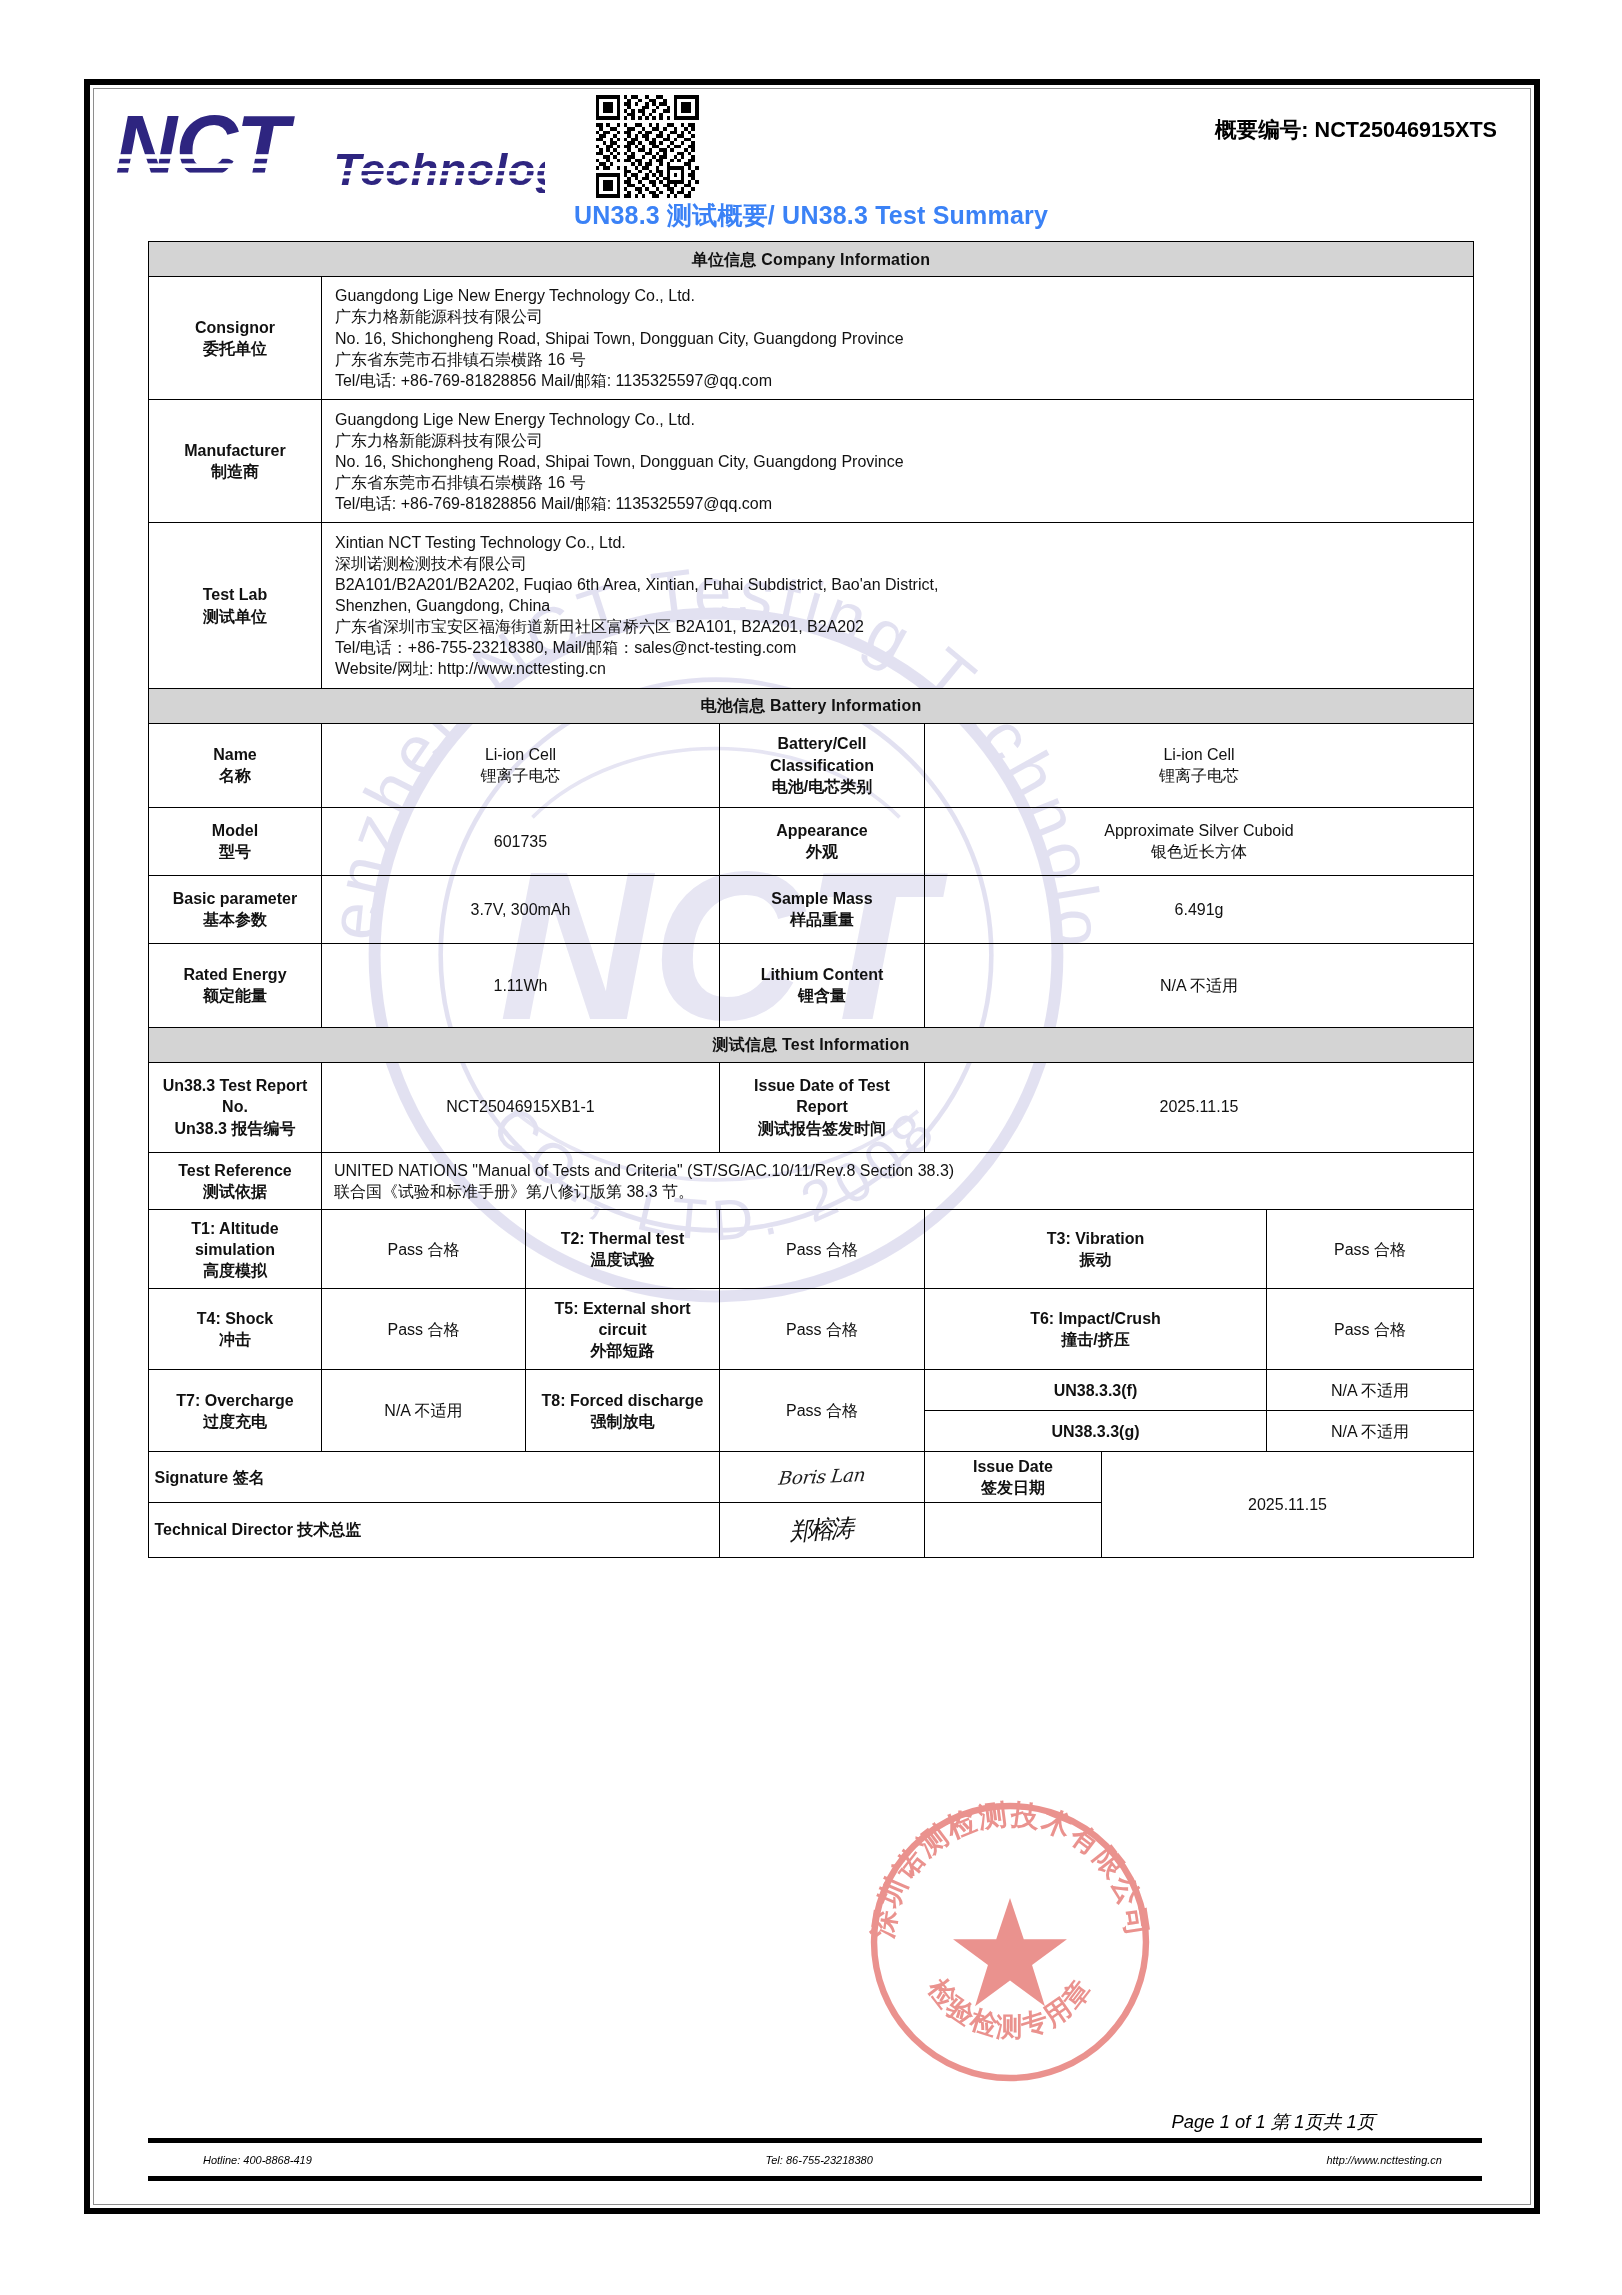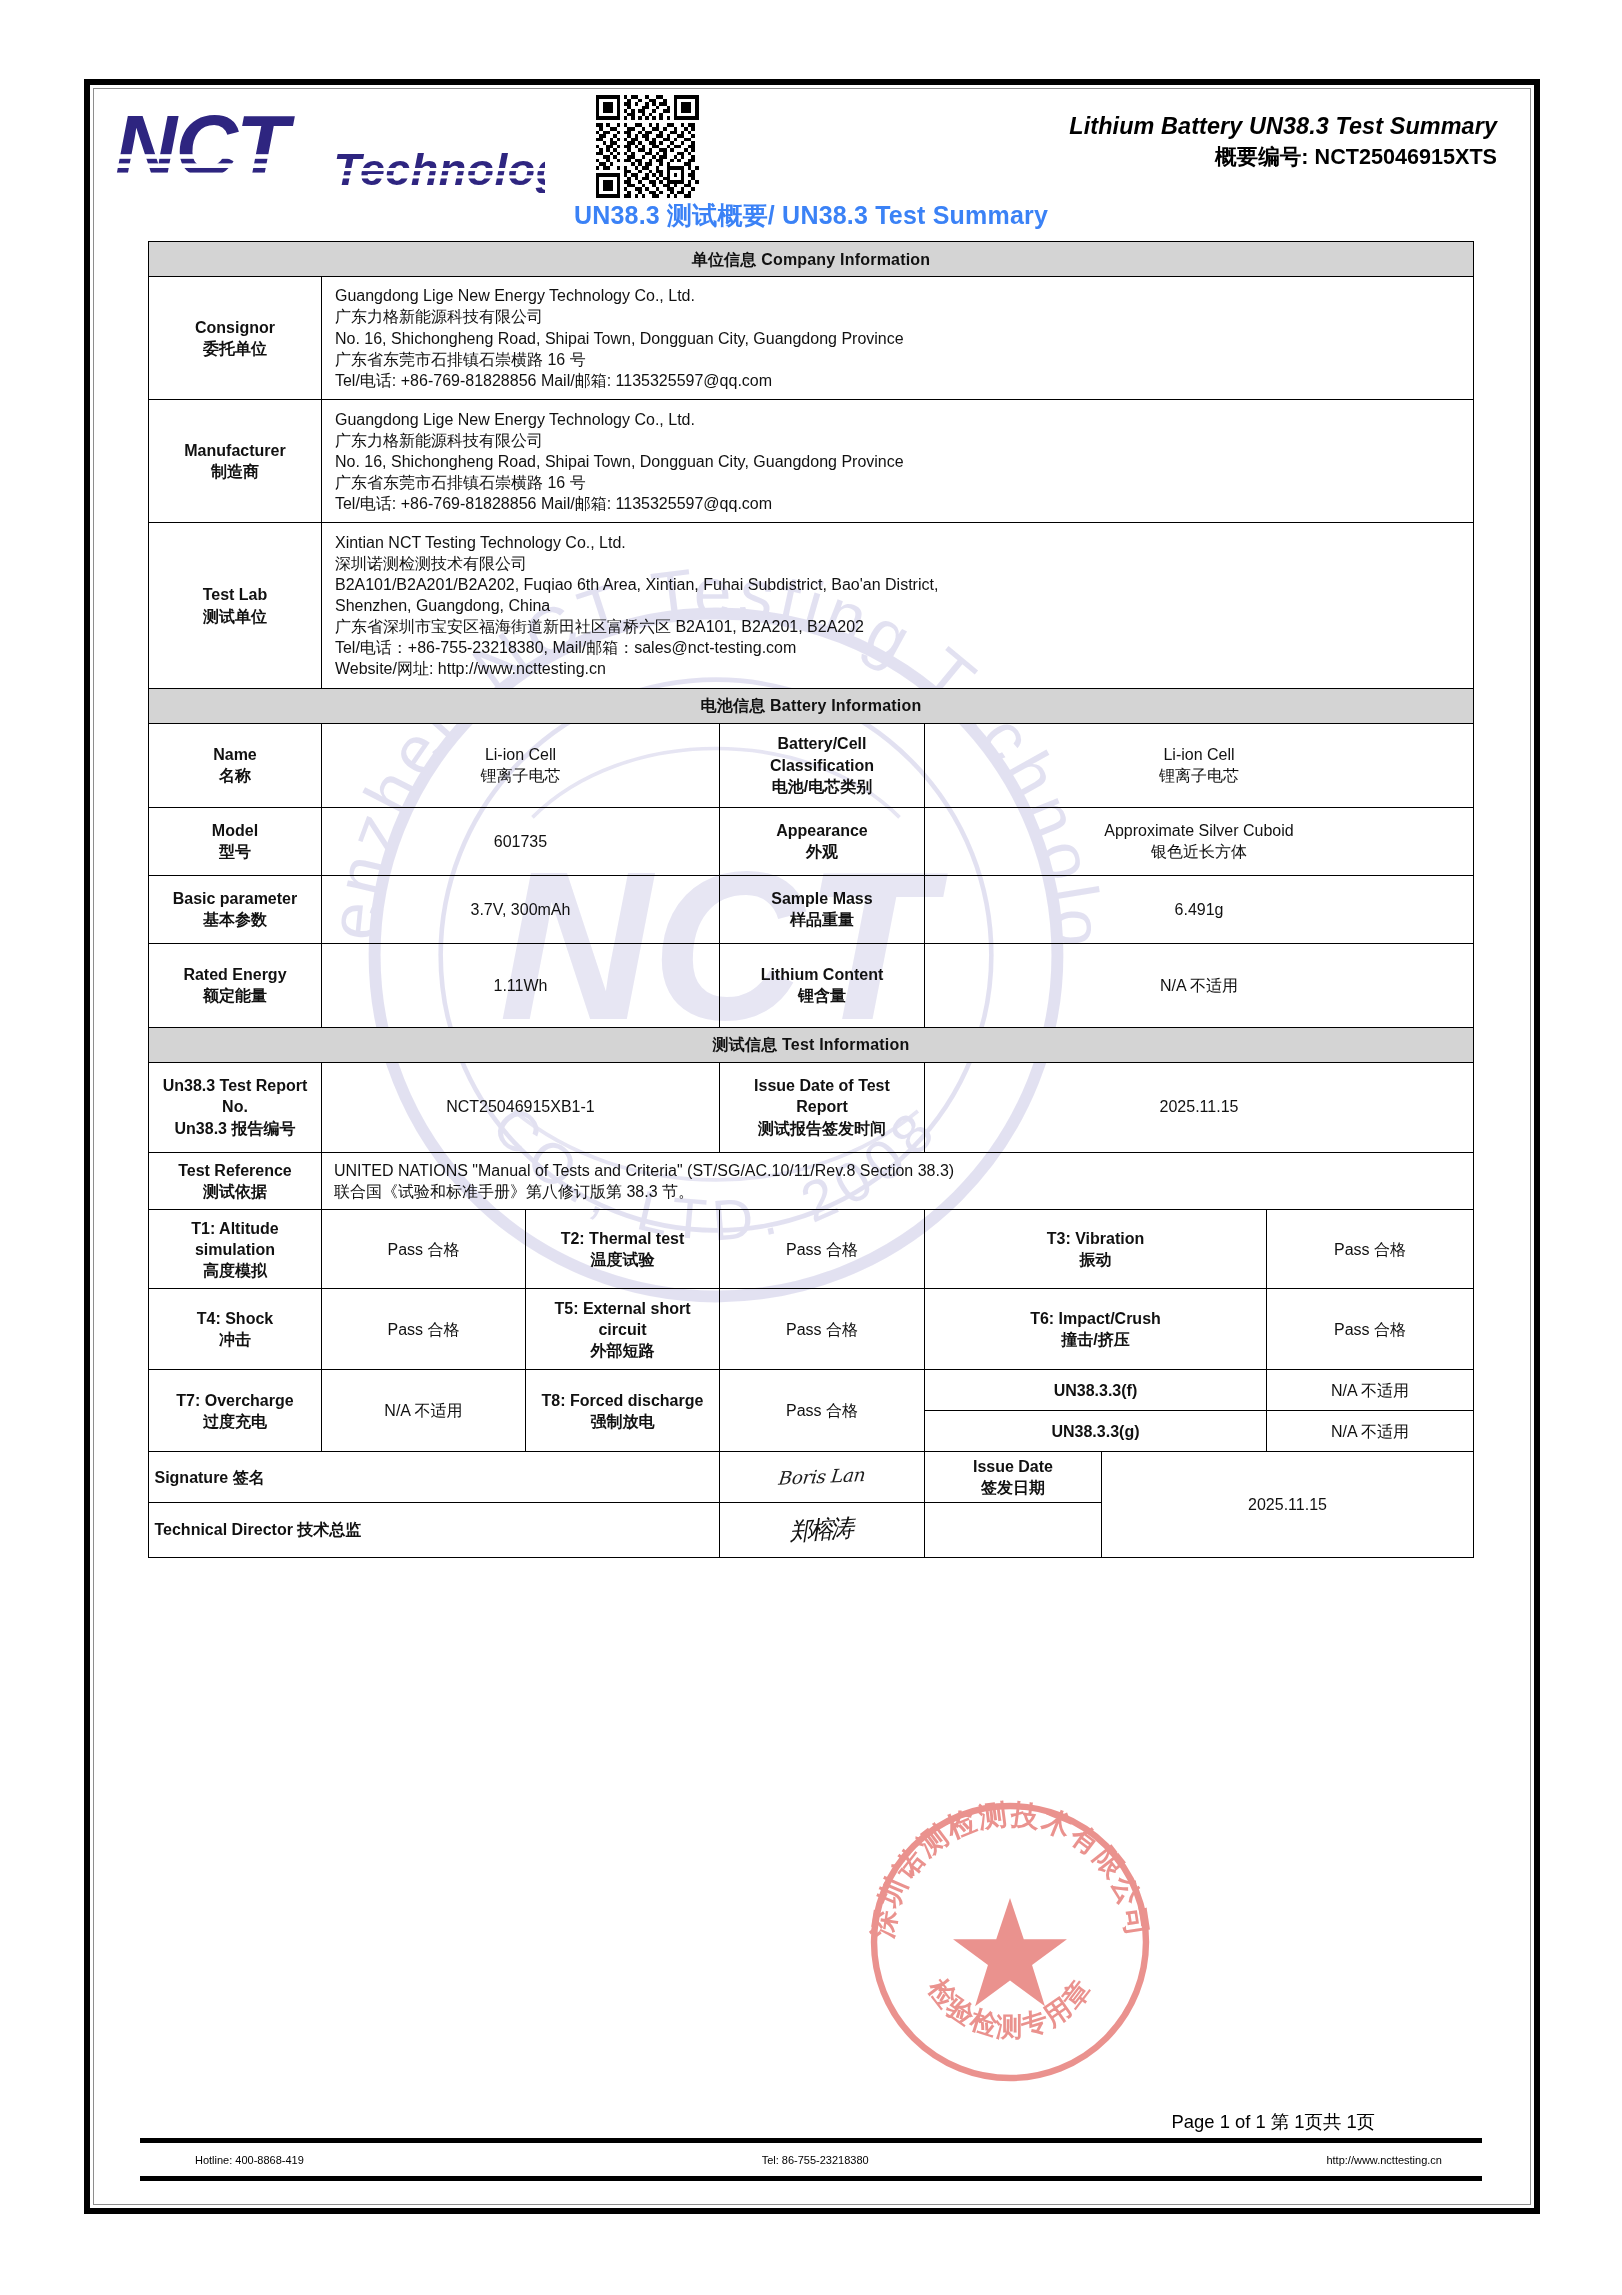--- a/index.html
+++ b/index.html
@@ -180,24 +180,25 @@
     left: 863px; top: 1795px;
     width: 294px; height: 294px;
     z-index: 5;
     pointer-events: none;
     opacity: 0.88;
   }
 
   
   .footer-block {
     position: absolute;
-    left: 0; right: 0;
+    left: 8px; right: 0;
     bottom: 20px;
     z-index: 3;
     padding: 0 44px;
+    font-style: italic;
   }
   .page-no {
     text-align: right;
     font-size: 18.4px;
     padding-right: 107px;
     padding-bottom: 3.7px;
     color: #000;
     white-space: nowrap;
   }
   .rule-top {
@@ -517,21 +518,20 @@
             <rect x="13" y="28" width="1" height="1"></rect>
               <rect x="16" y="28" width="2" height="1"></rect>
             <rect x="20" y="28" width="1" height="1"></rect>
               <rect x="22" y="28" width="1" height="1"></rect>
             <rect x="25" y="28" width="2" height="1"></rect>
           </g>
         </svg>
       </div>
 
       <div class="doc-title-wrap">
-        <div class="doc-title-en">Lithium Battery UN38.3 Test Summary</div>
         <div class="doc-title-cn">概要编号: NCT25046915XTS</div>
       </div>
     </div>
 
     <div class="main-title">UN38.3 测试概要/ UN38.3 Test Summary</div>
 
     <table class="doc">
       <colgroup>
         <col style="width:173px">
         <col style="width:204px">

